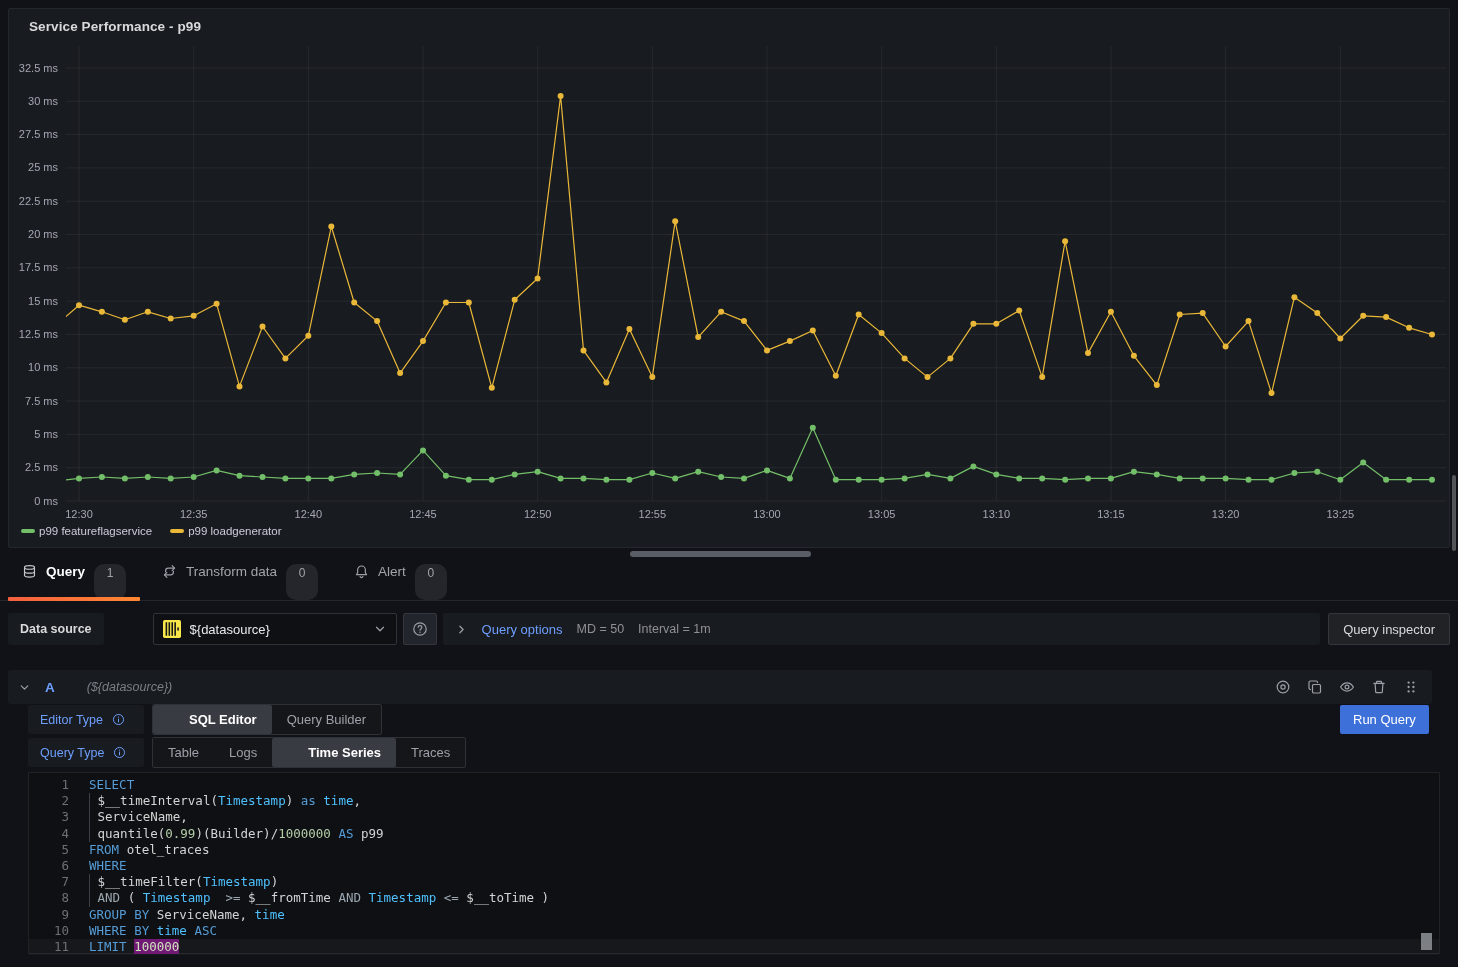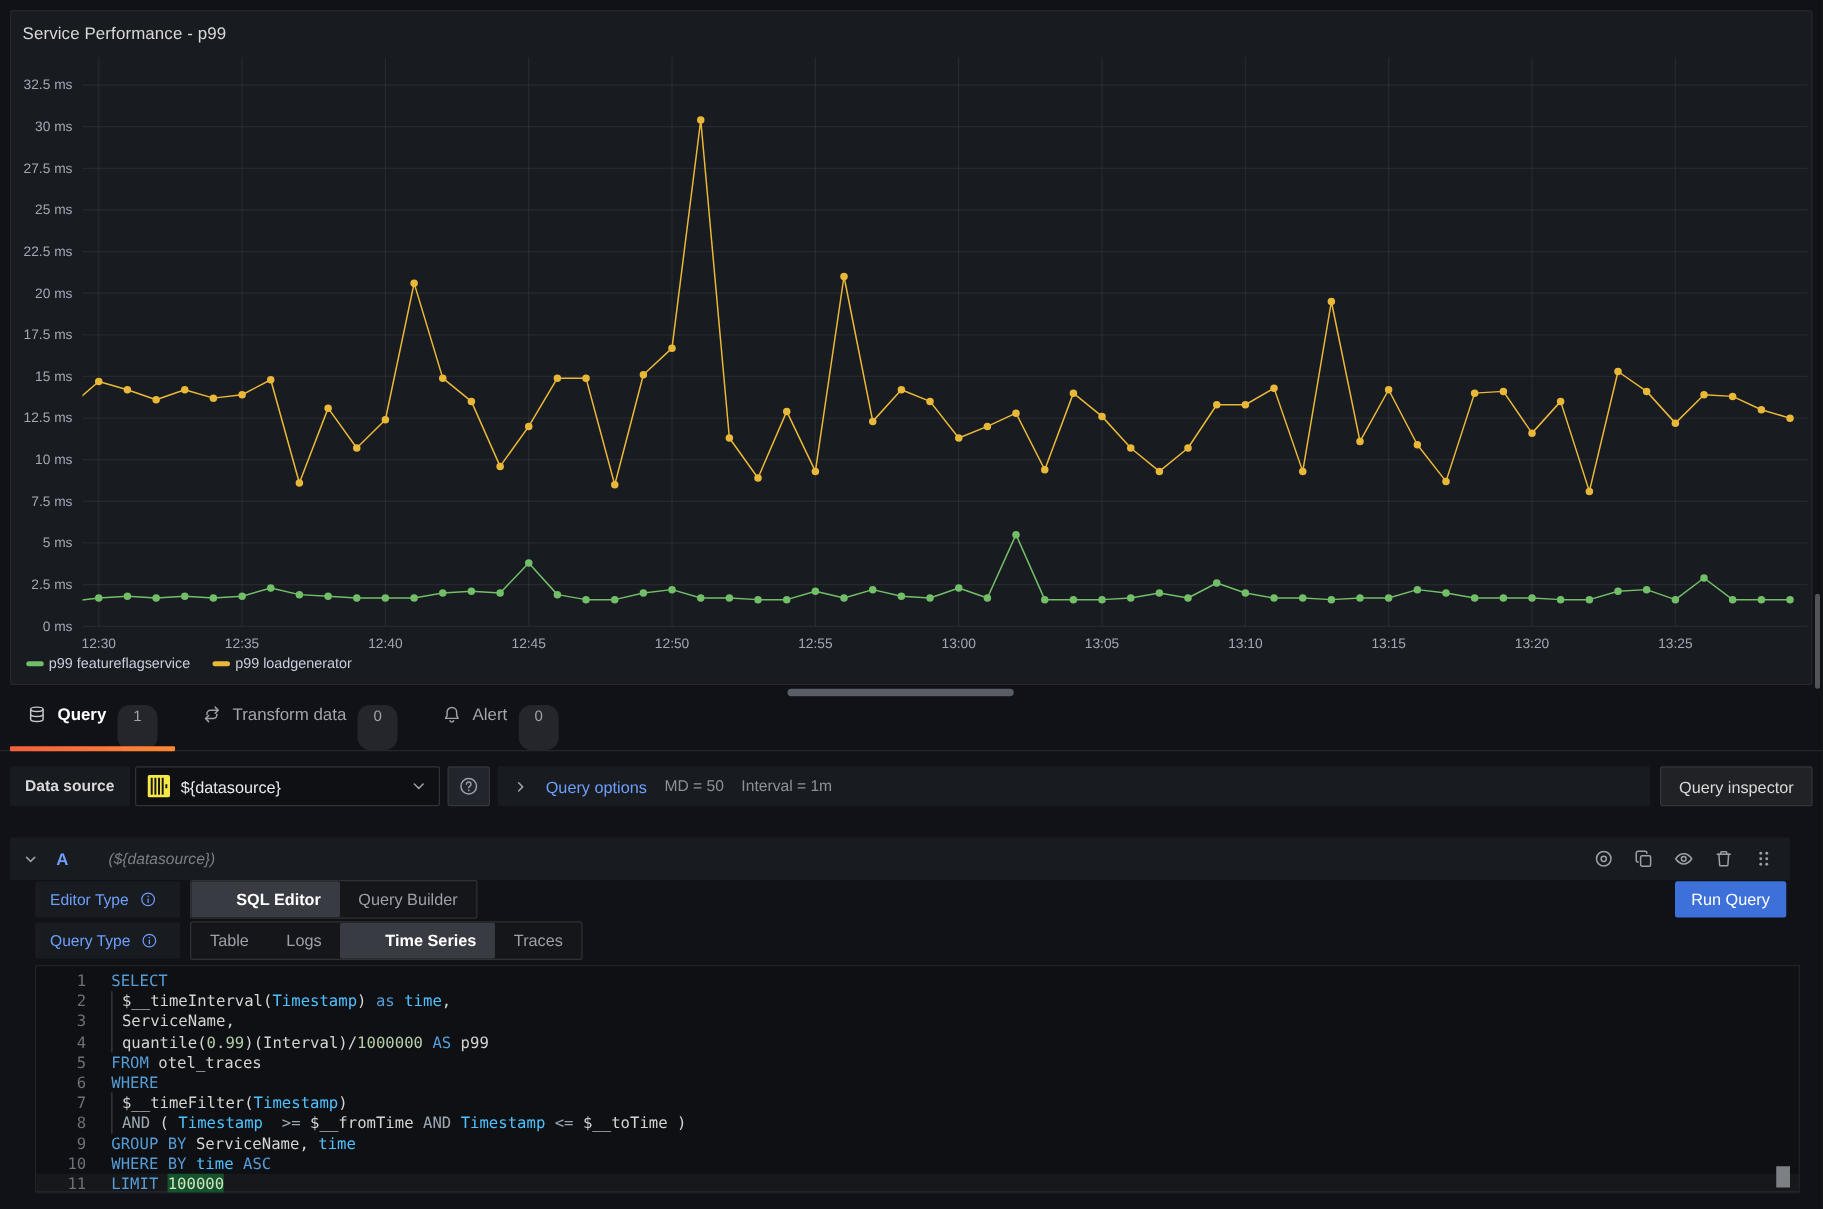--- a/index.html
+++ b/index.html
@@ -9,22 +9,22 @@
     font-family:"Liberation Sans","DejaVu Sans",sans-serif;
     -webkit-font-smoothing:antialiased;
   }
   .abs{position:absolute;}
   
   .panel{
     left:8px;top:8px;width:1440px;height:538px;
     background:#181b1f;border:1px solid #25272e;border-radius:2px;
   }
   .panel-title{
-    position:absolute;left:9px;top:10px;margin:0;
-    font-size:13.5px;font-weight:400;color:#d8d9da;letter-spacing:.1px;
+    position:absolute;left:20px;top:10px;margin:0;
+    font-size:13.5px;font-weight:700;color:#d8d9da;letter-spacing:.1px;
   }
   .chart-svg{position:absolute;left:0;top:0;}
   .legend{
     position:absolute;left:12px;top:516px;display:flex;gap:18px;align-items:center;
     font-size:11.5px;color:#ccccdc;
   }
   .legend-item{display:flex;align-items:center;gap:4px;cursor:pointer;}
   .legend-swatch{width:14px;height:4px;border-radius:2px;display:inline-block;}
   
   .hscroll{left:630px;top:551px;width:181px;height:6px;background:#595e66;border-radius:3px;}
@@ -45,21 +45,21 @@
   .tab-underline{position:absolute;left:0;bottom:-1px;height:4px;width:100%;
     background:linear-gradient(90deg,#f55f3e,#ff8833);border-radius:1px;}
   
   .toolbar{left:8px;top:613px;width:1442px;height:32px;display:flex;align-items:stretch;}
   .ds-label{
     background:#181b1f;display:flex;align-items:center;padding:0 12px;
     font-size:12.5px;font-weight:600;color:#d8d9da;border-radius:2px;margin-right:4px;
   }
   .ds-select{
     width:224px;background:#0f1014;border:1px solid #2f3237;border-radius:2px;
-    display:flex;align-items:center;padding:0 9px;gap:9px;cursor:pointer;
+    display:flex;align-items:center;padding:0 9px;gap:9px;cursor:pointer;margin-left:45px;
   }
   .ds-select .ds-value{flex:1;font-size:13px;color:#e8e8ed;}
   .icon-btn{
     width:32px;background:#22252b;border:1px solid #34363d;border-radius:2px;
     display:flex;align-items:center;justify-content:center;color:#9da0a8;cursor:pointer;margin-left:6px;
   }
   .opts-bar{
     flex:1;background:#181b1f;border-radius:2px;margin-left:6px;margin-right:8px;
     display:flex;align-items:center;padding:0 12px;gap:14px;color:#9da0a8;
   }
@@ -108,21 +108,21 @@
   .code-line{display:flex;height:16.2px;white-space:pre;}
   .code-line.cur{background:rgba(255,255,255,.035);}
   .code-num{width:40px;text-align:right;color:#6c7077;padding-right:20px;flex:none;user-select:none;}
   .code-text{flex:1;color:#d4d4d4;}
   .guide{display:inline-block;width:1px;height:16.2px;background:#3b4048;vertical-align:top;}
   .tk-kw{color:#569cd6;}
   .tk-ty{color:#4fc1ff;}
   .tk-num{color:#b5cea8;}
   .tk-op{color:#9ba7b0;}
   .tk-pl{color:#d4d4d4;}
-  .tk-numsel{color:#cfe3bc;background:#14532d;margin-top:15px;}
+  .tk-numsel{color:#cfe3bc;background:#701a75;margin-top:15px;}
   .code-vscroll{position:absolute;right:7px;bottom:3px;width:11px;height:17px;background:#7c7f84;}
 </style>
 </head>
 <body>
 
 <section class="abs panel">
   <h2 class="panel-title">Service Performance - p99</h2>
   <svg class="chart-svg" width="1440" height="512" aria-hidden="true">
       <defs>
         <clipPath id="plotclip">
@@ -490,21 +490,21 @@
       <div class="seg-item active">Time Series</div>
       <div class="seg-item">Traces</div>
     </div>
 </div>
 
 <div class="code">
   <div id="code-lines">
       <div class="code-line"><span class="code-num">1</span><span class="code-text"><span class="tk-kw">SELECT</span></span></div>
       <div class="code-line"><span class="code-num">2</span><span class="code-text"><span class="guide"></span><span class="tk-pl"> $__timeInterval(</span><span class="tk-ty">Timestamp</span><span class="tk-pl">) </span><span class="tk-kw">as</span><span class="tk-pl"> </span><span class="tk-ty">time</span><span class="tk-pl">,</span></span></div>
       <div class="code-line"><span class="code-num">3</span><span class="code-text"><span class="guide"></span><span class="tk-pl"> ServiceName,</span></span></div>
-      <div class="code-line"><span class="code-num">4</span><span class="code-text"><span class="guide"></span><span class="tk-pl"> quantile(</span><span class="tk-num">0.99</span><span class="tk-pl">)(Interval)/</span><span class="tk-num">1000000</span><span class="tk-pl"> </span><span class="tk-kw">AS</span><span class="tk-pl"> p99</span></span></div>
+      <div class="code-line"><span class="code-num">4</span><span class="code-text"><span class="guide"></span><span class="tk-pl"> quantile(</span><span class="tk-num">0.99</span><span class="tk-pl">)(Builder)/</span><span class="tk-num">1000000</span><span class="tk-pl"> </span><span class="tk-kw">AS</span><span class="tk-pl"> p99</span></span></div>
       <div class="code-line"><span class="code-num">5</span><span class="code-text"><span class="tk-kw">FROM</span><span class="tk-pl"> otel_traces</span></span></div>
       <div class="code-line"><span class="code-num">6</span><span class="code-text"><span class="tk-kw">WHERE</span></span></div>
       <div class="code-line"><span class="code-num">7</span><span class="code-text"><span class="guide"></span><span class="tk-pl"> $__timeFilter(</span><span class="tk-ty">Timestamp</span><span class="tk-pl">)</span></span></div>
       <div class="code-line"><span class="code-num">8</span><span class="code-text"><span class="guide"></span><span class="tk-pl"> </span><span class="tk-op">AND</span><span class="tk-pl"> ( </span><span class="tk-ty">Timestamp</span><span class="tk-pl">  </span><span class="tk-op">&gt;=</span><span class="tk-pl"> $__fromTime </span><span class="tk-op">AND</span><span class="tk-pl"> </span><span class="tk-ty">Timestamp</span><span class="tk-pl"> </span><span class="tk-op">&lt;=</span><span class="tk-pl"> $__toTime )</span></span></div>
       <div class="code-line"><span class="code-num">9</span><span class="code-text"><span class="tk-kw">GROUP BY</span><span class="tk-pl"> ServiceName, </span><span class="tk-ty">time</span></span></div>
       <div class="code-line"><span class="code-num">10</span><span class="code-text"><span class="tk-kw">WHERE BY</span><span class="tk-pl"> </span><span class="tk-ty">time</span><span class="tk-pl"> </span><span class="tk-kw">ASC</span></span></div>
       <div class="code-line cur"><span class="code-num">11</span><span class="code-text"><span class="tk-kw">LIMIT</span><span class="tk-pl"> </span><span class="tk-numsel">100000</span></span></div>
     </div>
   <div class="code-vscroll"></div>
 </div>

